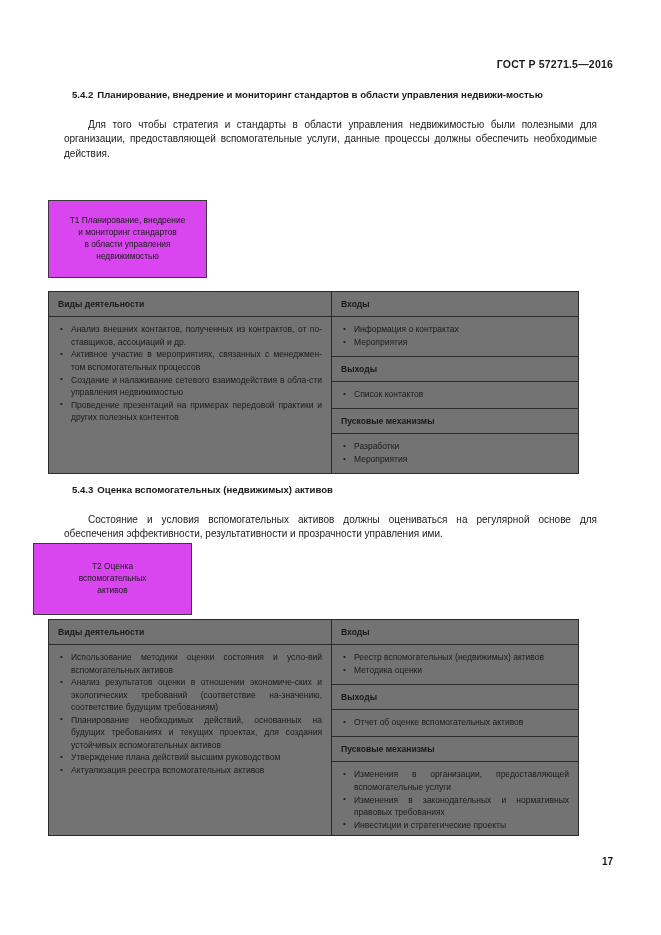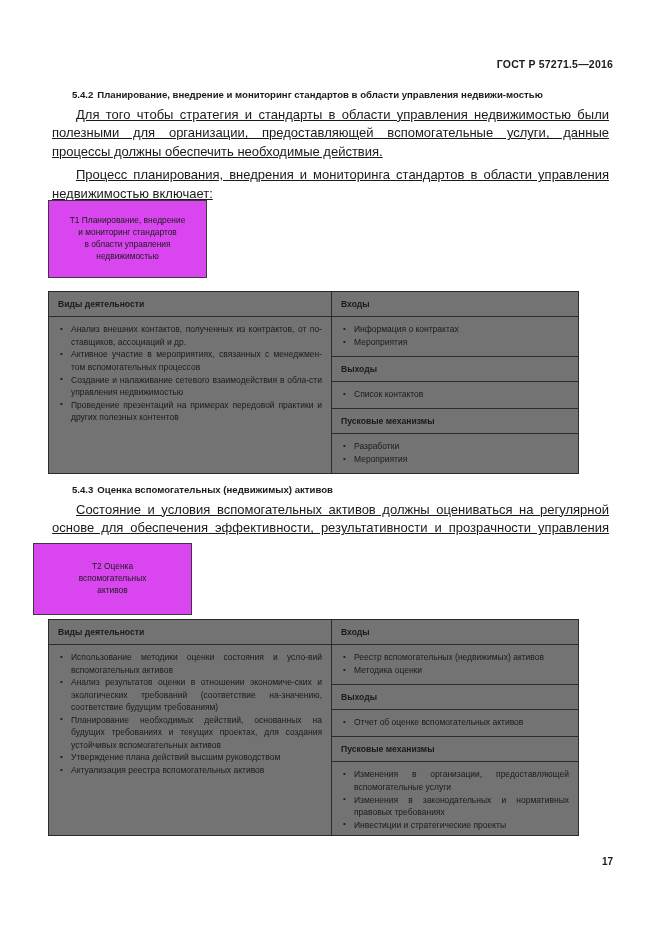--- a/index.html
+++ b/index.html
@@ -46,27 +46,26 @@
     font-size: 9.6px;
     font-weight: bold;
     line-height: 1.42;
     text-indent: 24px;
     margin: 0 0 2px 0;
     text-align: justify;
   }
   .heading .num { margin-right: 4px; }
 
   p.para {
-    font-size: 13px;
+    font-size: 10px;
     line-height: 1.45;
-    margin: 4px;
+    margin: 16px;
     text-align: justify;
     text-indent: 24px;
     hyphens: none;
-    text-decoration: underline;
   }
   p.para + p.para { margin-top: 1px; }
 
   
   .gray-box {
     border: 1.3px solid #3a3a3a;
     background: #d946ef;
     text-align: center;
     font-size: 8.4px;
     line-height: 1.42;
@@ -158,21 +157,20 @@
 
 <div class="page">
 
   <div class="doc-header">ГОСТ Р 57271.5—2016</div>
 
   <div class="content">
     <div class="heading">
       <span class="num">5.4.2</span><span>Планирование, внедрение и мониторинг стандартов в области управления недвижи-мостью</span>
     </div>
     <p class="para">Для того чтобы стратегия и стандарты в области управления недвижимостью были полезными для организации, предоставляющей вспомогательные услуги, данные процессы должны обеспечить необходимые действия.</p>
-    <p class="para">Процесс планирования, внедрения и мониторинга стандартов в области управления недвижимостью включает:</p>
   </div>
 
   <div id="gray-box-1" class="gray-box">
     <div class="gb-inner">
       <div>T1 Планирование, внедрение</div>
       <div>и мониторинг стандартов</div>
       <div>в области управления</div>
       <div>недвижимостью</div>
     </div>
   </div>

